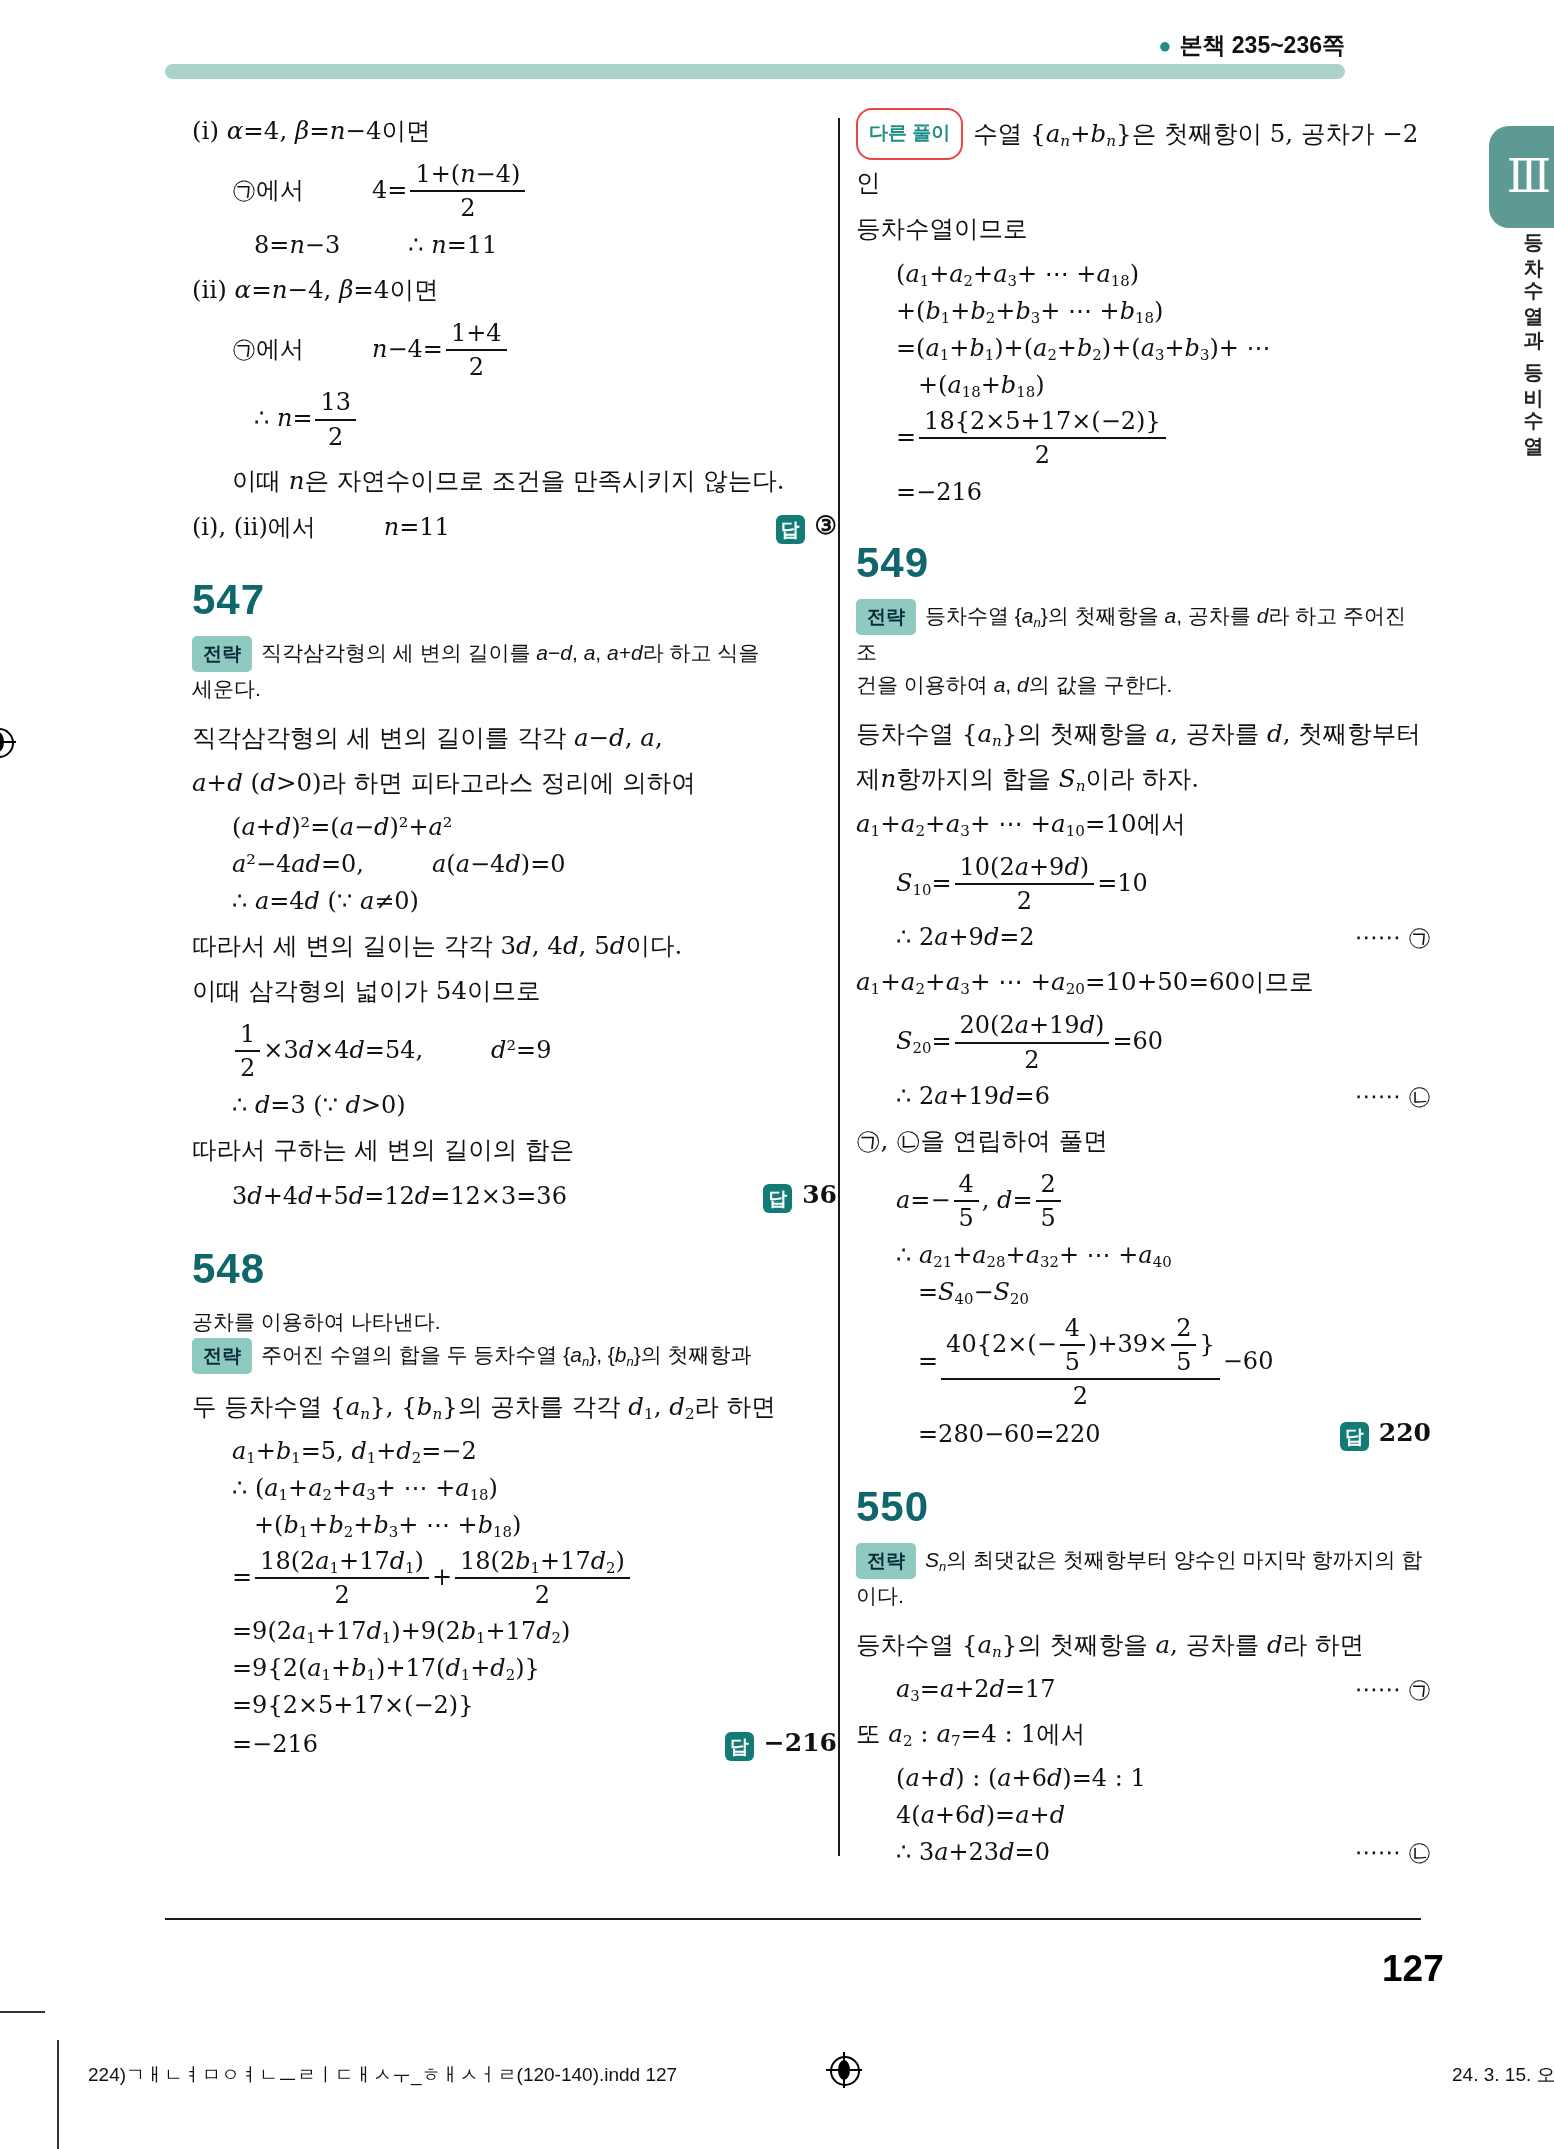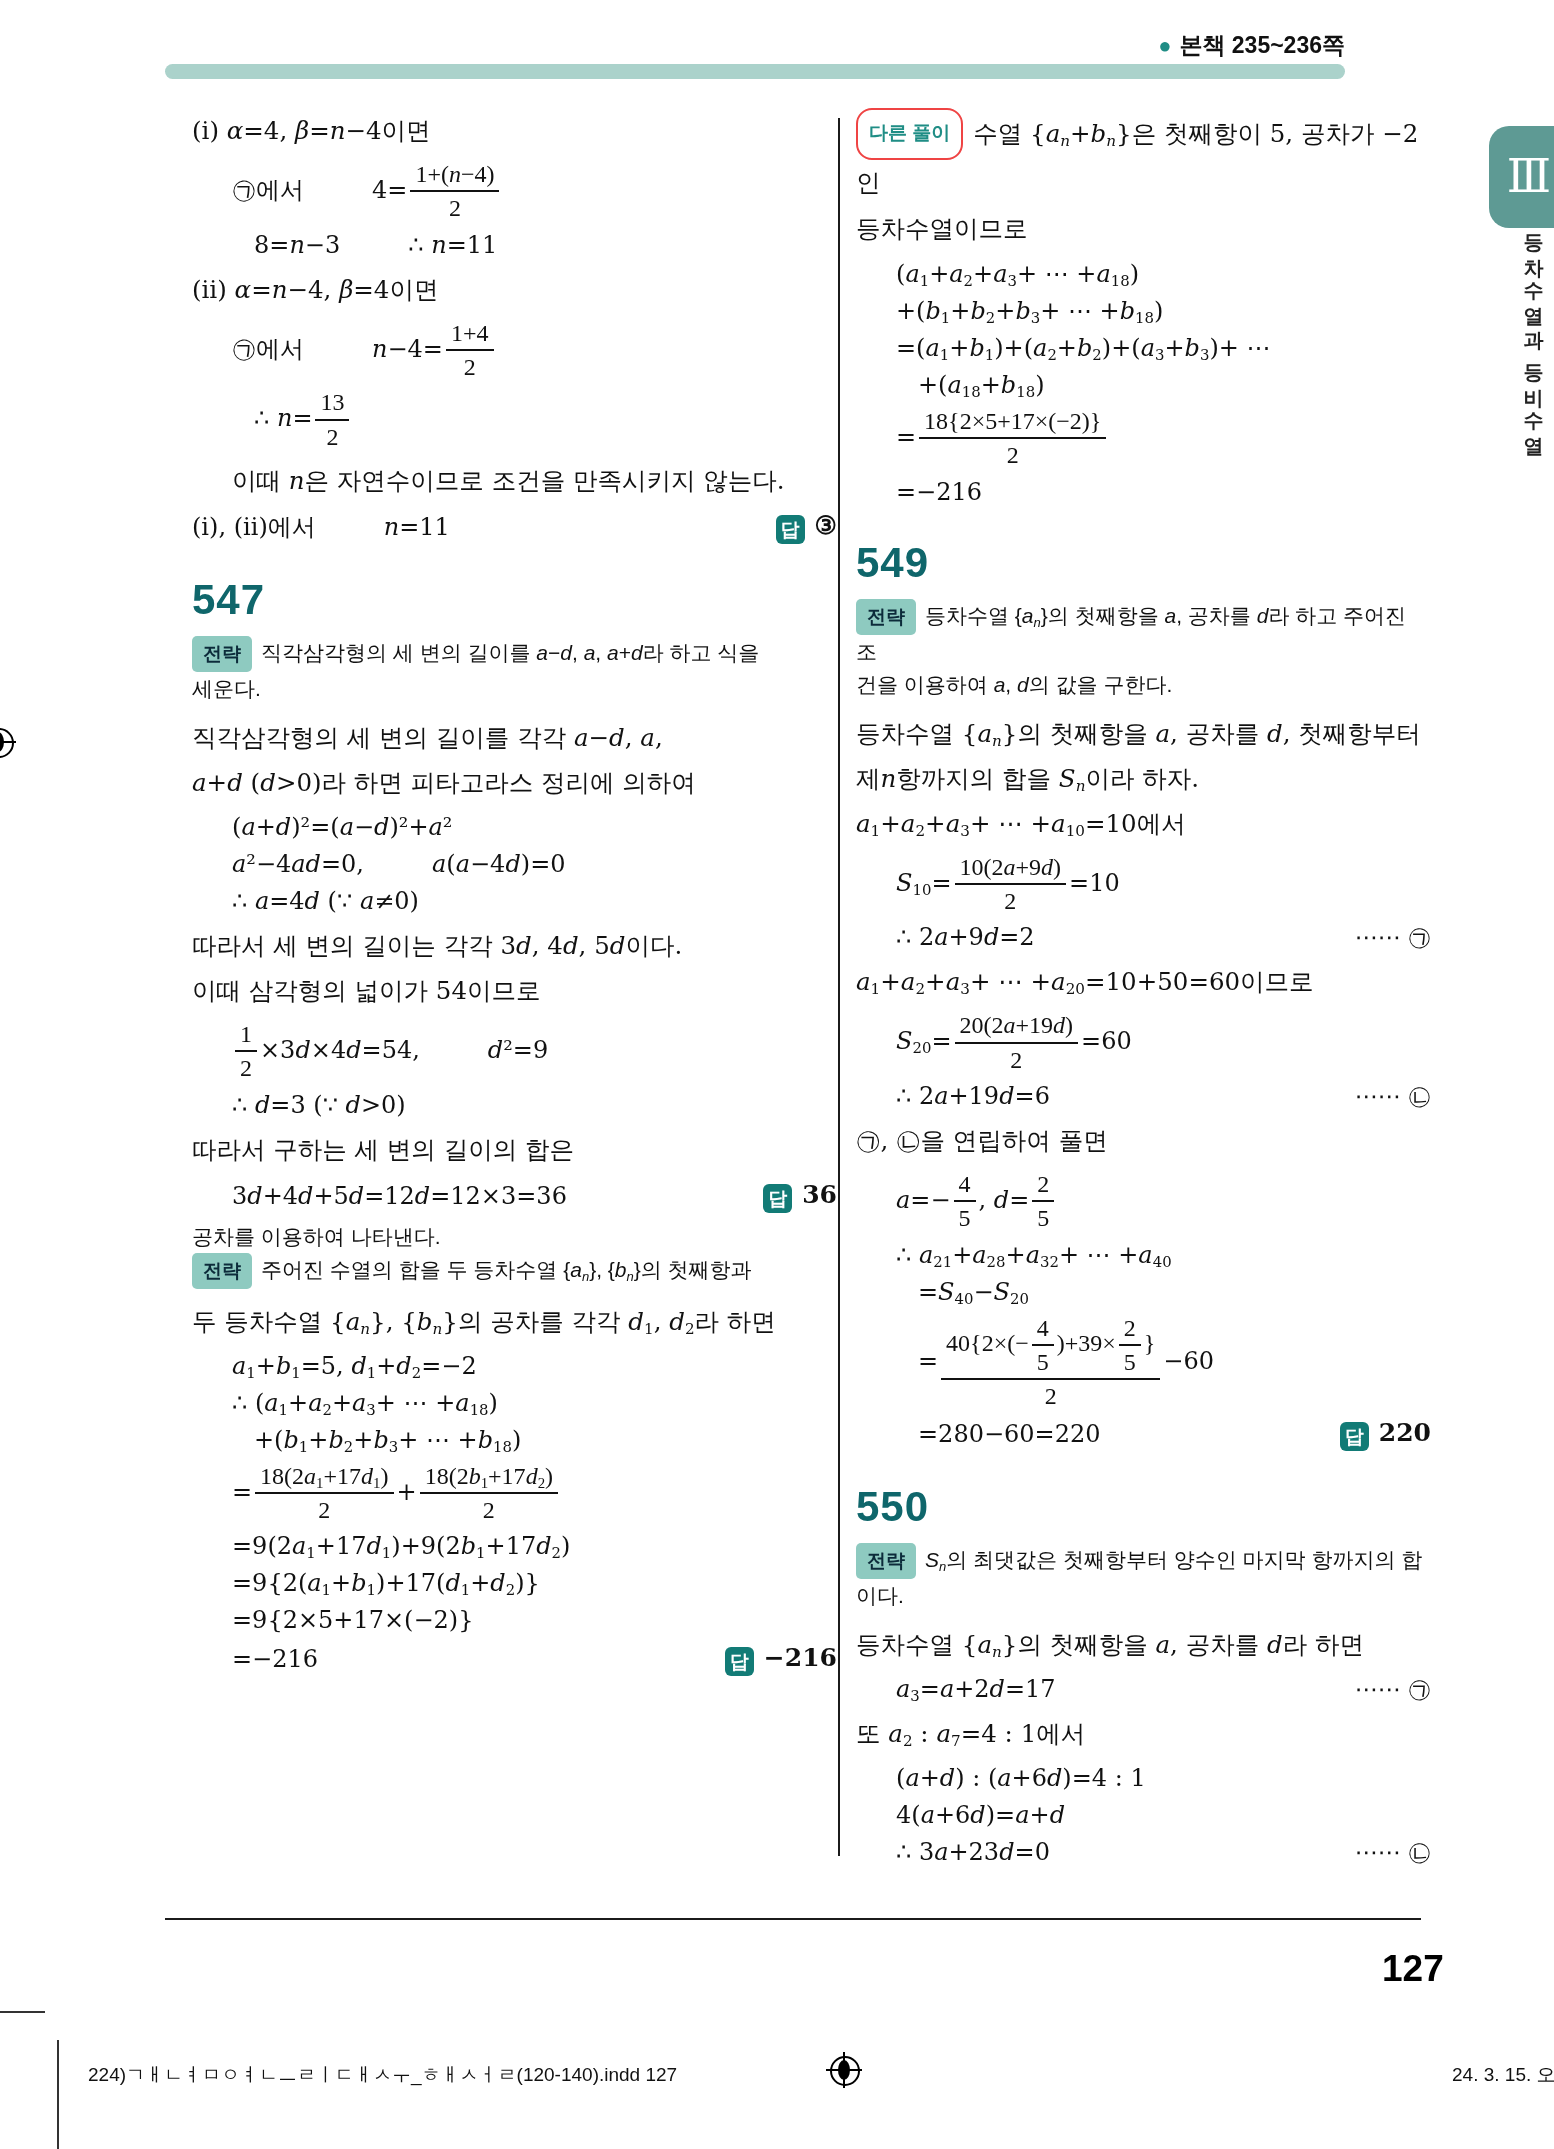--- a/index.html
+++ b/index.html
@@ -32,21 +32,21 @@
   .para{font-size:24.5px;line-height:45px;}
   .math{font-size:24px;line-height:1.25;margin:7px 0;display:flex;align-items:center;}
   .math .expr{white-space:nowrap;}
   .math .tail{margin-left:auto;white-space:nowrap;}
   .ind1{padding-left:40px;}
   .ind2{padding-left:62px;}
   i{font-style:italic;}
   sub{font-size:0.62em;line-height:0;vertical-align:-0.28em;}
   .mgap{display:inline-block;width:68px;}
   .frac{display:inline-flex;flex-direction:column;align-items:center;vertical-align:middle;
-        margin:0 3px;text-align:center;line-height:1.18;font-family:Liberation Serif, serif;}
+        margin:0 3px;text-align:center;line-height:1.18;}
   .frac>.fnum{padding:0 5px 2px;border-bottom:2px solid #111;}
   .frac>.fden{padding:2px 5px 0;}
 
   .prob-num{font-family:"Liberation Sans",sans-serif;font-weight:bold;font-size:42px;
             color:#0f666b;margin:32px 0 12px;letter-spacing:1px;}
   .strategy{font-family:"Liberation Sans",sans-serif;font-size:21px;line-height:33px;
             color:#111;margin:0 0 10px;}
   .altsol{font-size:24.5px;line-height:46px;}
   .badge-strategy{display:inline-block;background:#8ecac0;color:#0c2b3a;
                   font-family:"Liberation Sans",sans-serif;font-weight:bold;font-size:19px;
@@ -154,20 +154,21 @@
           </span>×3<i>d</i>×4<i>d</i>=54,<span class="mgap"></span><i>d</i>²=9</span>
       </div>
       <div class="math ind1">
         <span class="expr">∴ <i>d</i>=3 (∵ <i>d</i>&gt;0)</span>
       </div>
       <div class="para"><span class="expr">따라서 구하는 세 변의 길이의 합은</span></div>
       <div class="math ind1">
         <span class="expr">3<i>d</i>+4<i>d</i>+5<i>d</i>=12<i>d</i>=12×3=36</span>
         <span class="tail"><span class="badge-ans">답</span><span class="ans-val">36</span></span>
       </div>
+      <div class="prob-num">548</div>
       <div class="strategy">
         <div><span>공차를 이용하여 나타낸다.</span></div>
         <div><span class="badge-strategy">전략</span><span>주어진 수열의 합을 두 등차수열 {<i>a</i><sub style="font-style: italic;">n</sub>}, {<i>b</i><sub style="font-style: italic;">n</sub>}의 첫째항과</span></div>
       </div>
       <div class="para"><span class="expr">두 등차수열 {<i>a</i><sub style="font-style: italic;">n</sub>}, {<i>b</i><sub style="font-style: italic;">n</sub>}의 공차를 각각 <i>d</i><sub>1</sub>, <i>d</i><sub>2</sub>라 하면</span></div>
       <div class="math ind1">
         <span class="expr"><i>a</i><sub>1</sub>+<i>b</i><sub>1</sub>=5, <i>d</i><sub>1</sub>+<i>d</i><sub>2</sub>=−2</span>
       </div>
       <div class="math ind1">
         <span class="expr">∴ (<i>a</i><sub>1</sub>+<i>a</i><sub>2</sub>+<i>a</i><sub>3</sub>+ ⋯ +<i>a</i><sub>18</sub>)</span>

